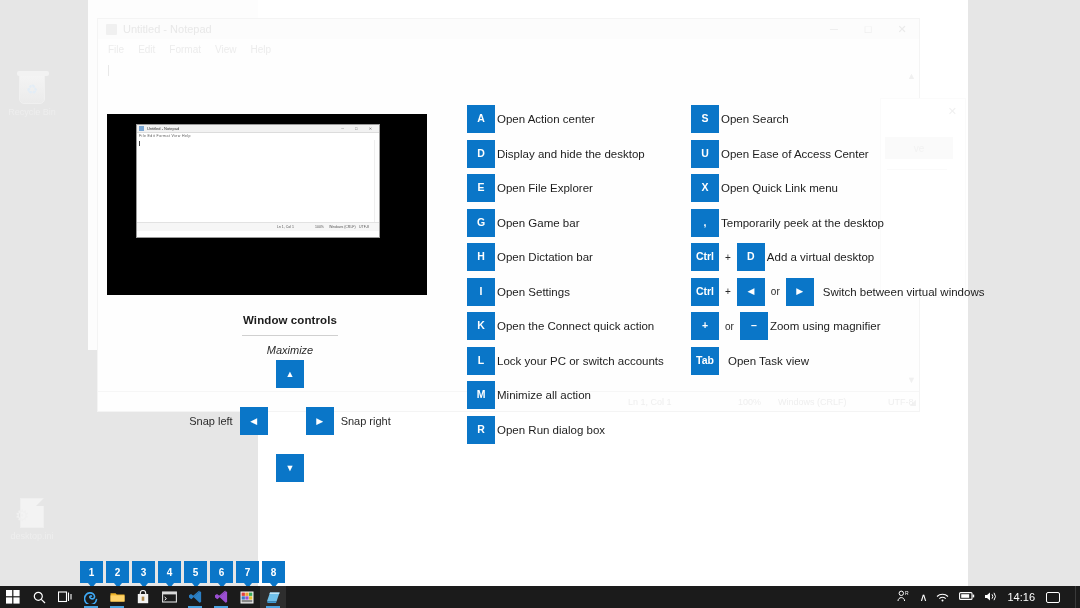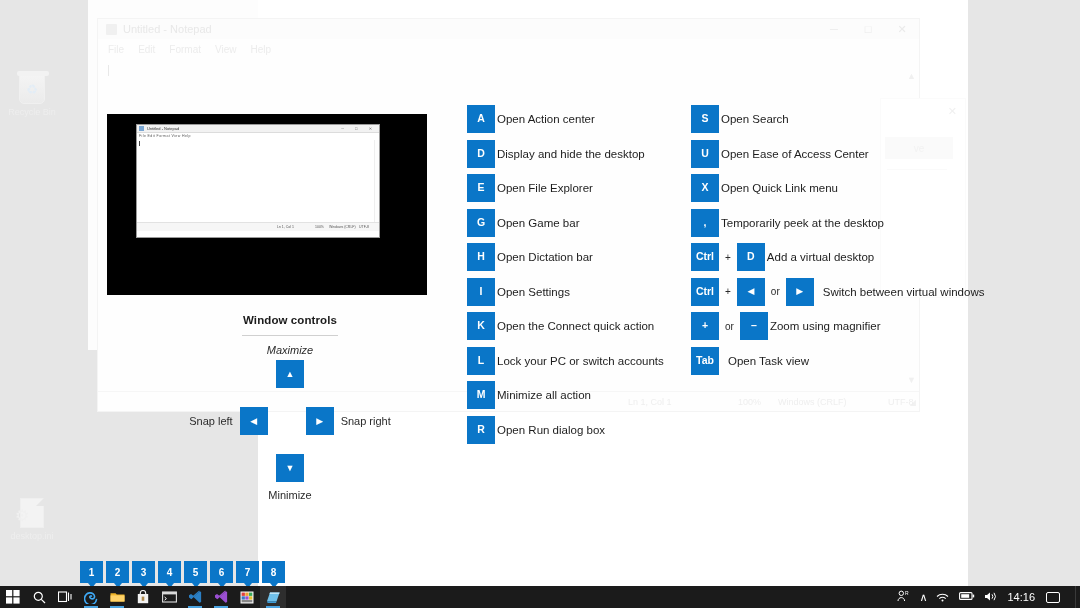--- a/index.html
+++ b/index.html
@@ -340,21 +340,20 @@
         <div class="tile-arrow arrow">◀</div>
       </div>
       <div class="side">
         <div class="tile-arrow arrow">▶</div>
         <span>Snap right</span>
       </div>
     </div>
     <div class="wc-row-bot">
       <div class="tile-arrow">▼</div>
     </div>
-    <div class="wc-label wc-minimize-label">Minimize</div>
   </div>
 
   <div class="sc-col sc-col-left">
     <div class="sc-row">
       <div class="key">A</div>
       <div class="sc-desc">Open Action center</div>
     </div>
     <div class="sc-row">
       <div class="key">D</div>
       <div class="sc-desc">Display and hide the desktop</div>

